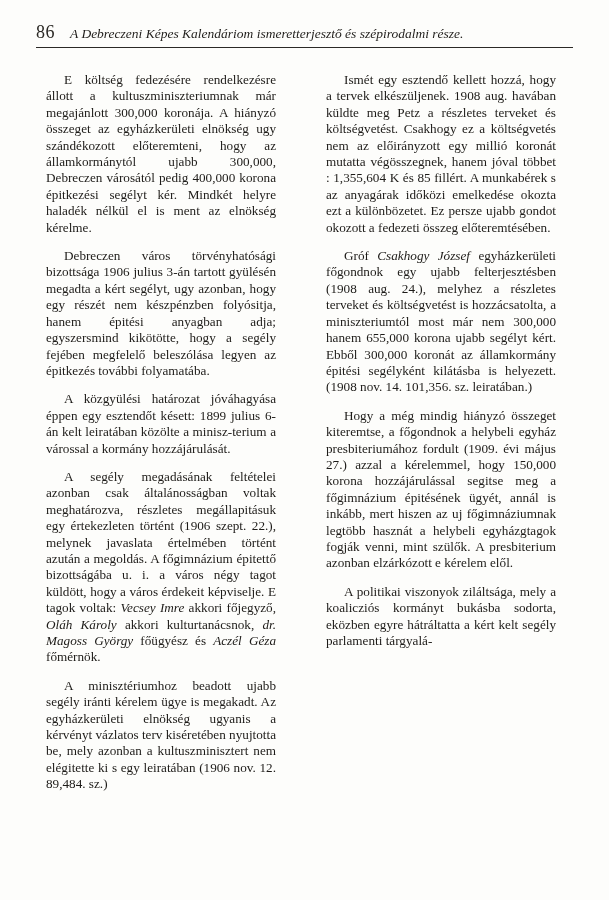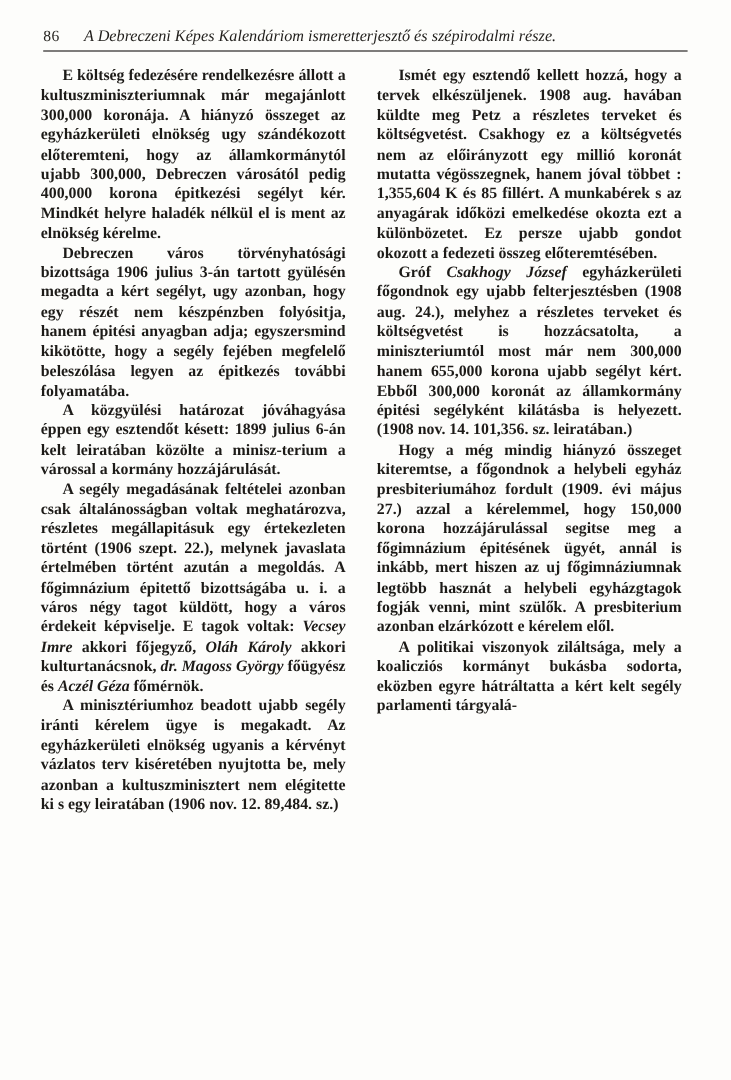--- a/index.html
+++ b/index.html
@@ -23,21 +23,21 @@
     padding: 22px 34px 18px 34px;
   }
   .header {
     display: flex;
     align-items: baseline;
     font-size: 13px;
     margin-bottom: 4px;
     padding: 0 2px;
   }
   .folio {
-    font-size: 13px;
+    font-size: 18px;
     color: #2a2824;
     letter-spacing: 0.5px;
     width: 34px;
     flex: 0 0 auto;
   }
   .running-title {
     flex: 1 1 auto;
     text-align: left;
     font-style: italic;
     font-size: 13.5px;
@@ -53,28 +53,27 @@
   .columns {
     display: flex;
     gap: 26px;
     height: 818px;
   }
   .col {
     width: 254px;
     flex: 0 0 254px;
   }
   p {
-    margin: 0;
+    margin: 12px;
     text-align: justify;
     text-justify: inter-word;
     font-size: 13.2px;
     line-height: 16.4px;
     text-indent: 18px;
     hyphens: manual;
-    font-weight: bold;
     -webkit-hyphens: manual;
   }
   p.noindent {
     text-indent: 0;
   }
   .it { font-style: italic; }
 </style>
 </head>
 <body>
 

